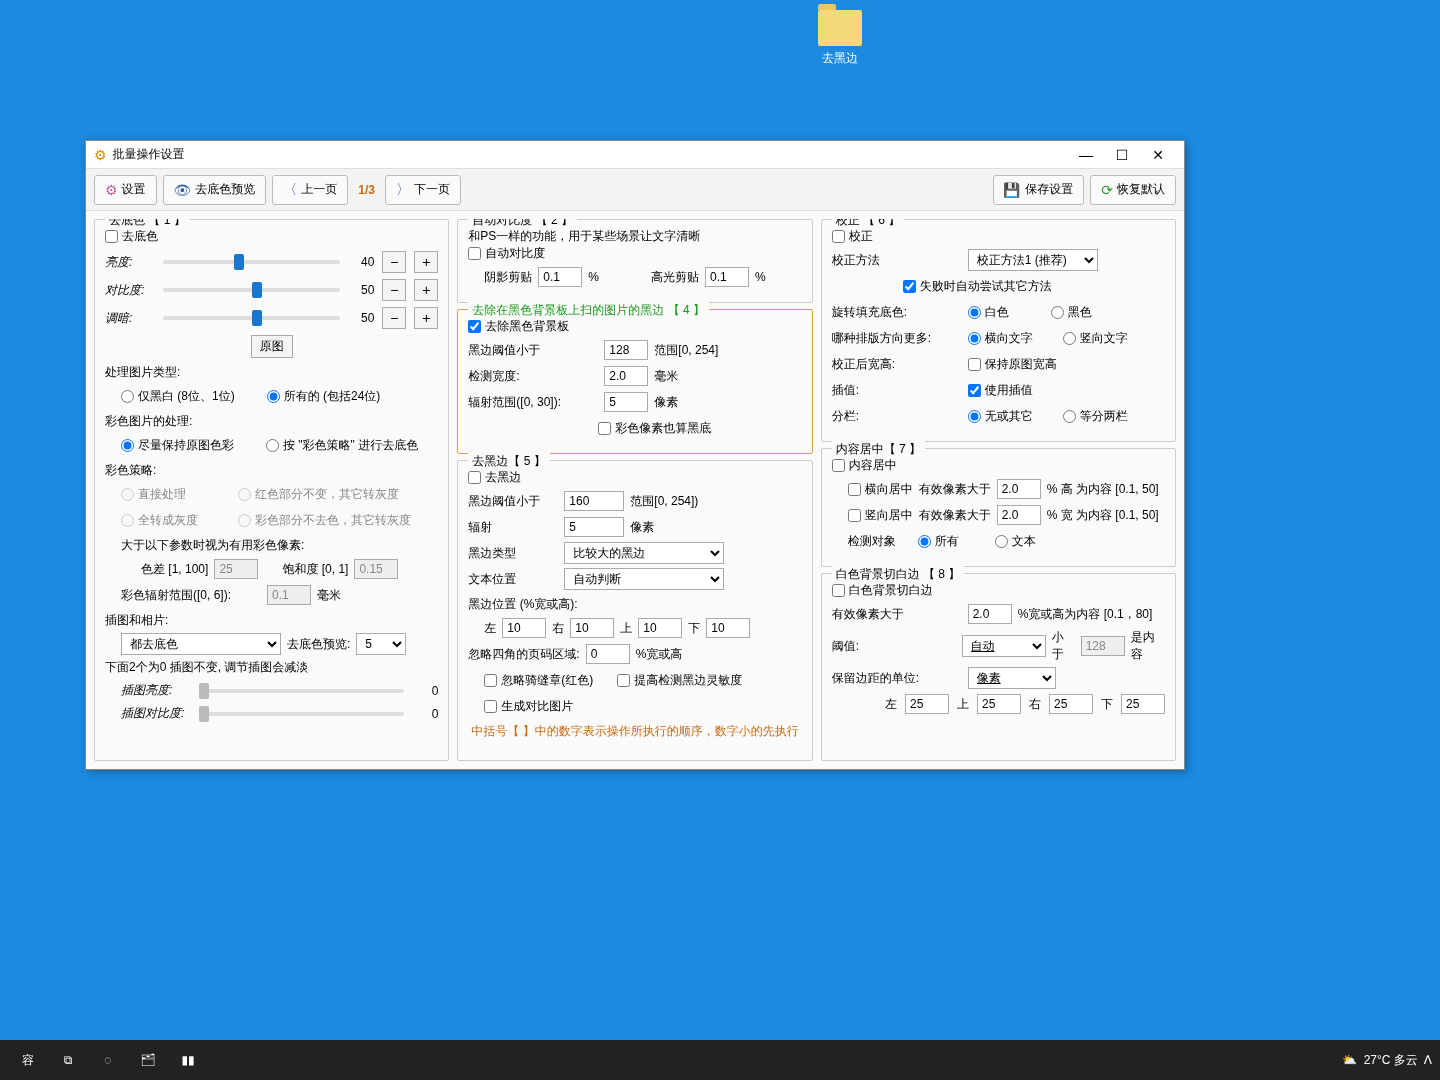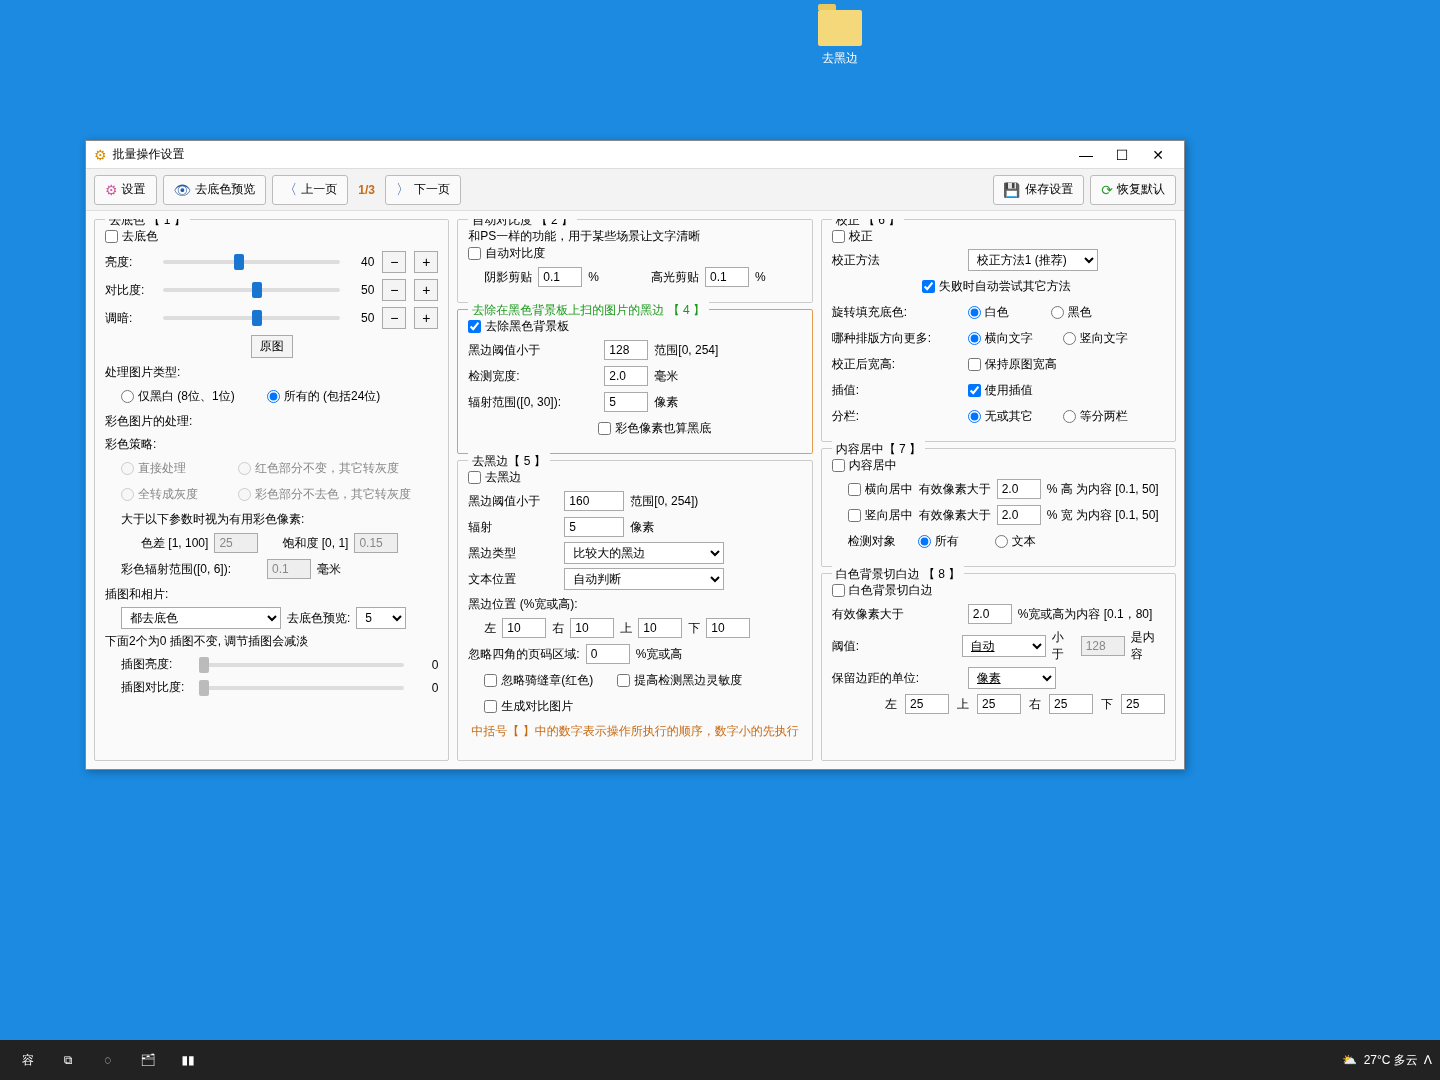--- a/index.html
+++ b/index.html
@@ -47,21 +47,21 @@
 input.w60 { width: 60px; }
 input.dis { background: #eee; color: #888; }
 select { height: 22px; border: 1px solid #aaa; background: #fff; padding: 0 4px; }
 select.w160 { width: 160px; }
 select.w120 { width: 120px; }
 select.w90 { width: 88px; text-decoration: underline; }
 label.chk, label.rdo { display: flex; align-items: center; gap: 4px; }
 input[type=checkbox], input[type=radio] { width: 13px; height: 13px; }
 
 .slider-row { display: flex; align-items: center; gap: 8px; margin: 6px 0; }
-.slider-row .slabel { width: 50px; }
+.slider-row .slabel { width: 50px; font-style: italic; }
 .slider { flex: 1; height: 4px; background: #ddd; position: relative; border-radius: 2px; }
 .slider .thumb { position: absolute; top: -6px; width: 10px; height: 16px; background: #1a75d1; border-radius: 2px; }
 .slider-row .val { width: 26px; text-align: right; }
 .pm { width: 24px; height: 22px; border: 1px solid #aaa; background: #f4f4f4; display: flex; align-items: center; justify-content: center; font-size: 14px; }
 .btn-small { border: 1px solid #aaa; background: #f4f4f4; padding: 2px 8px; }
 
 .subhdr { margin: 6px 0 2px; }
 .indent { margin-left: 16px; }
 .muted { color: #888; }
 .note-orange { color: #c86a12; text-align: center; margin-top: 6px; }
@@ -175,20 +175,31 @@
               <span>仅黑白 (8位、1位)</span>
             </label>
           <span style="width:20px"></span>
           <label class="rdo">
               <input type="radio" name="it" checked="" style="">
               <span>所有的 (包括24位)</span>
             </label>
         </div>
 
         <div class="subhdr">彩色图片的处理:</div>
+        <div class="row indent">
+          <label class="rdo">
+              <input type="radio" name="cp" checked="" style="">
+              <span>尽量保持原图色彩</span>
+            </label>
+          <span style="width:20px"></span>
+          <label class="rdo">
+              <input type="radio" name="cp" style="">
+              <span>按 "彩色策略" 进行去底色</span>
+            </label>
+        </div>
 
         <div class="subhdr">彩色策略:</div>
         <div class="row indent muted">
           <label class="rdo">
               <input type="radio" name="cs" disabled="" style="">
               <span>直接处理</span>
             </label>
           <span style="width:40px"></span>
           <label class="rdo">
               <input type="radio" name="cs" disabled="" style="">
@@ -359,21 +370,21 @@
       <div class="group">
         <div class="legend">校正 【 6 】</div>
         <label class="chk">
             <input type="checkbox" style="">
             <span>校正</span>
           </label>
         <div class="row">
             <span class="w120">校正方法</span>
             <select class="w120"><option>校正方法1 (推荐)</option></select>
           </div>
-        <div class="row" style="margin-left:90px">
+        <div class="row" style="margin-left:71px">
             <label class="chk">
               <input type="checkbox" checked="" style="">
               <span>失败时自动尝试其它方法</span>
             </label>
           </div>
         <div class="row">
             <span class="w120">旋转填充底色:</span>
           <label class="rdo">
               <input type="radio" name="fill" checked="" style="">
               <span>白色</span>

